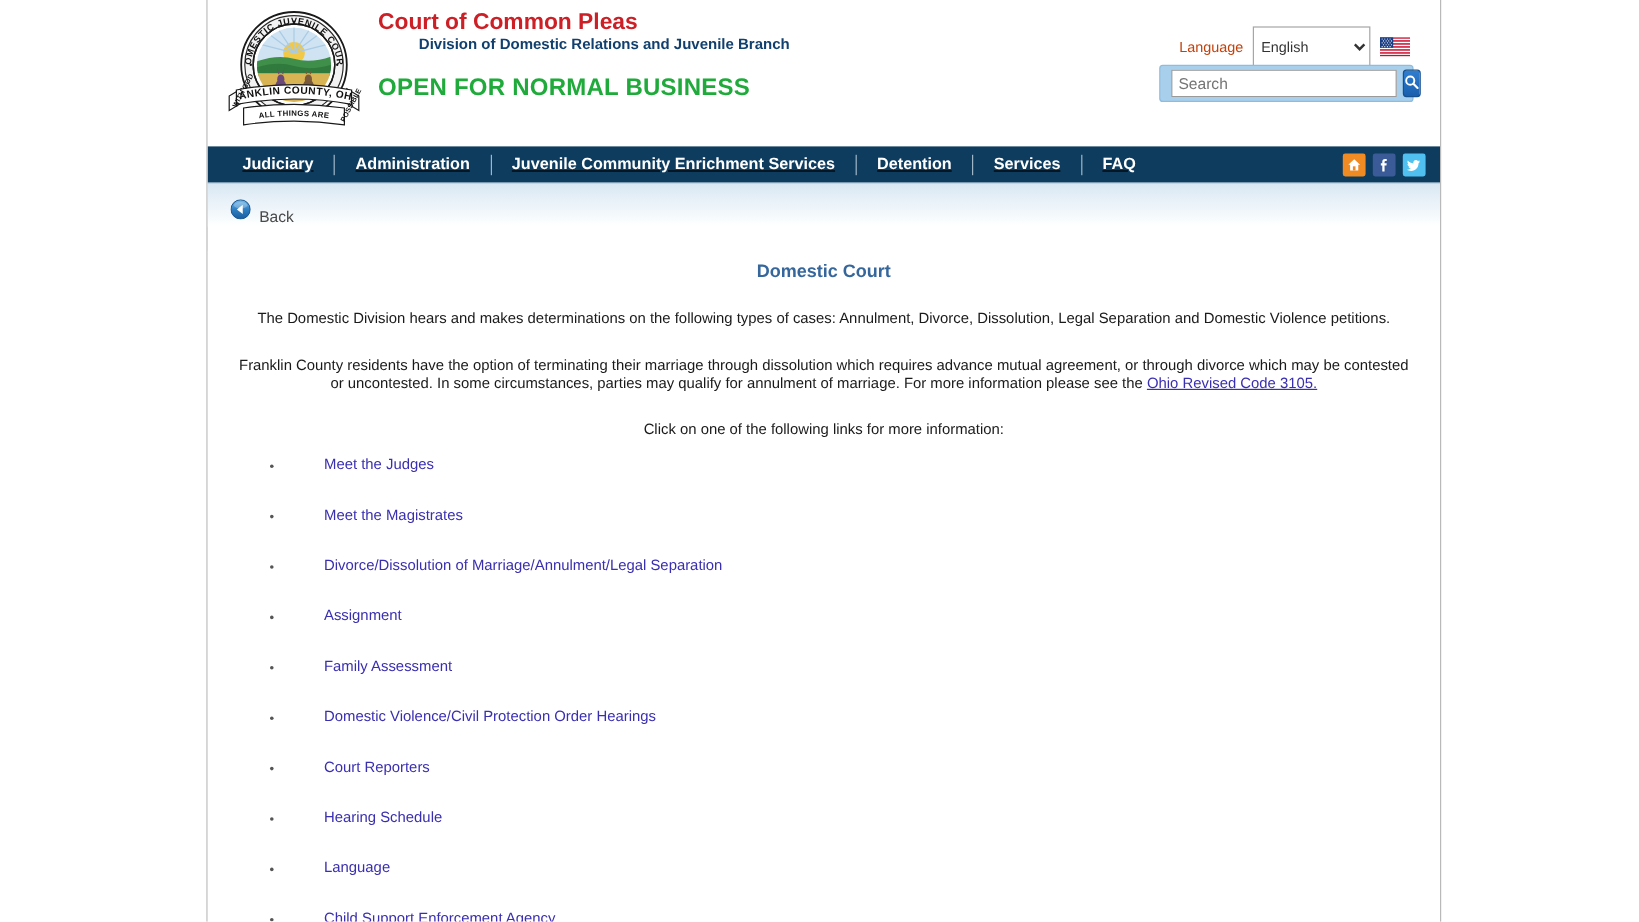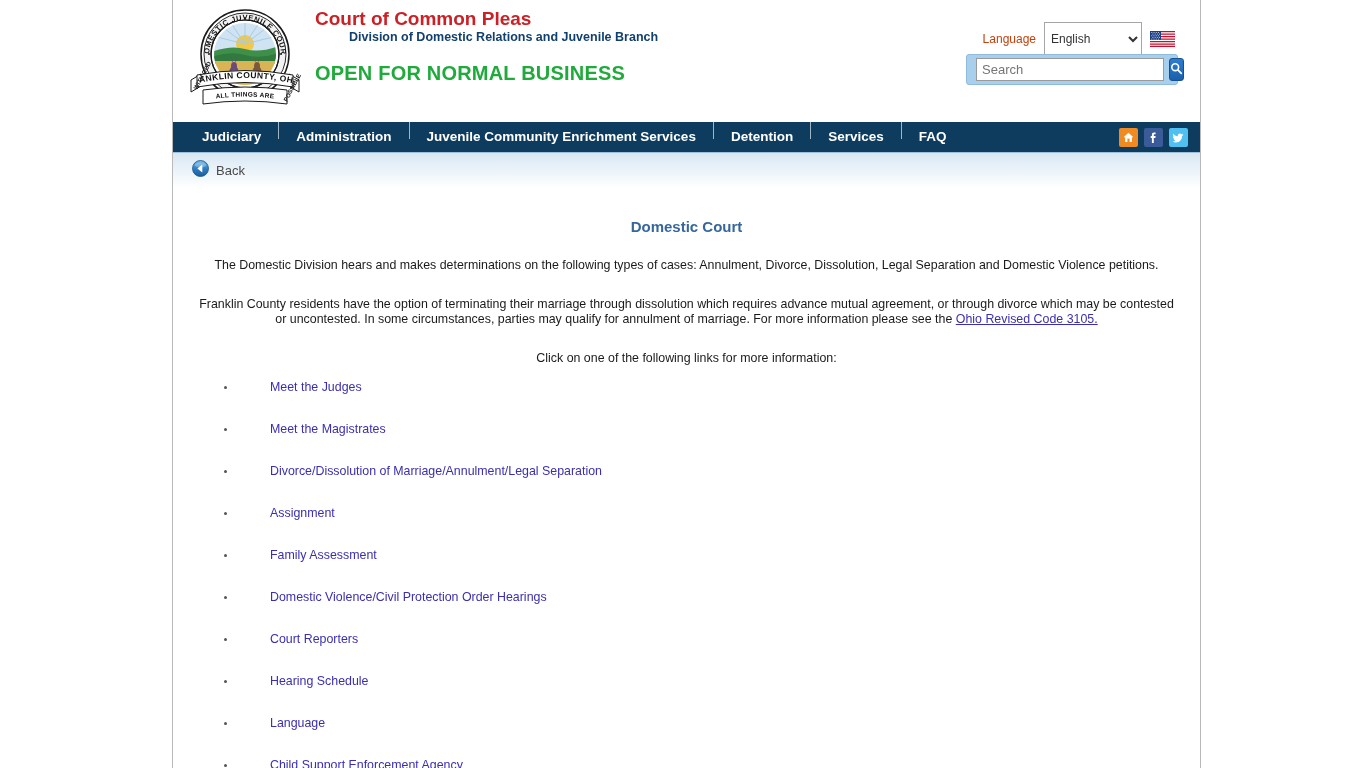--- a/index.html
+++ b/index.html
@@ -128,22 +128,24 @@
     display: flex; align-items: center; justify-content: center;
     cursor: pointer;
     padding: 0;
   }
 
   
   .nav {
     height: 30px;
     background: #0e3c5f;
     display: flex;
+    align-items: center;
     padding-left: 12px;
     position: relative;
+    text-decoration: underline;
   }
   .nav-item {
     color: #ffffff;
     font-size: 13.5px;
     font-weight: bold;
     padding: 0 17px;
     cursor: pointer;
     white-space: nowrap;
     line-height: 30px;
   }
@@ -170,21 +172,21 @@
   .ico-fb   { background: #3a5a98; }
   .ico-tw   { background: #4fc0ef; }
 
   
   .backbar {
     height: 37px;
     background: linear-gradient(to bottom, #d8e7f3 0%, #e8f1f8 40%, #f4f9fc 75%, #ffffff 100%);
     border-top: 1px solid #9fc0db;
     border-bottom: 1px solid #ffffff;
     display: flex;
-    align-items: center;
+    align-items: flex-end;
     padding-left: 19px;
     gap: 7px;
   }
   .back-label {
     font-size: 13px;
     color: #4a4a4a;
     cursor: pointer;
   }
 
   

